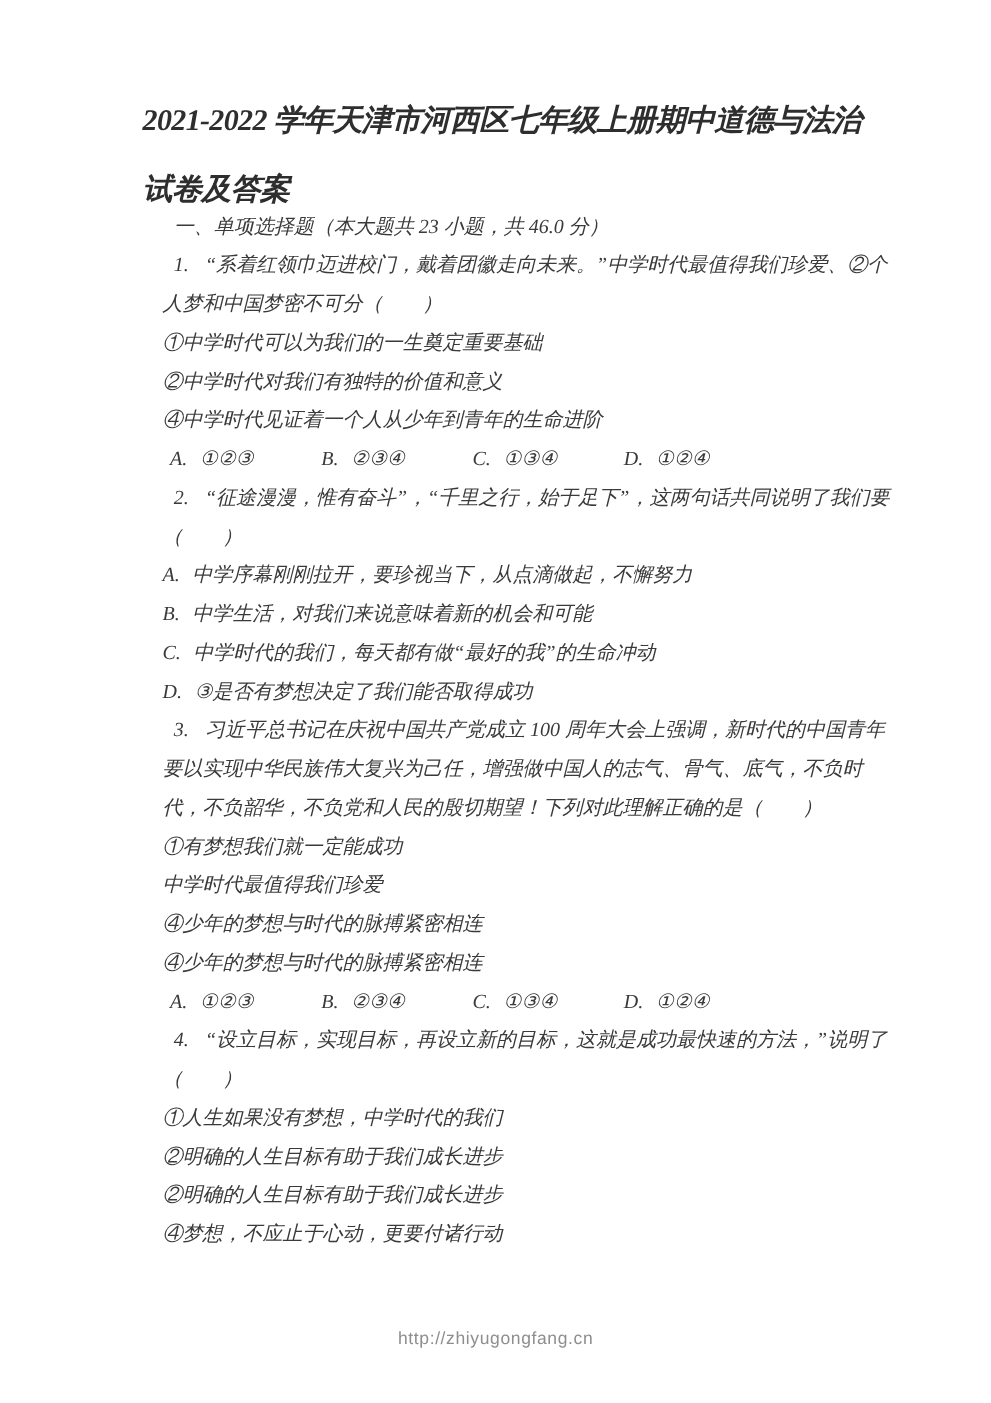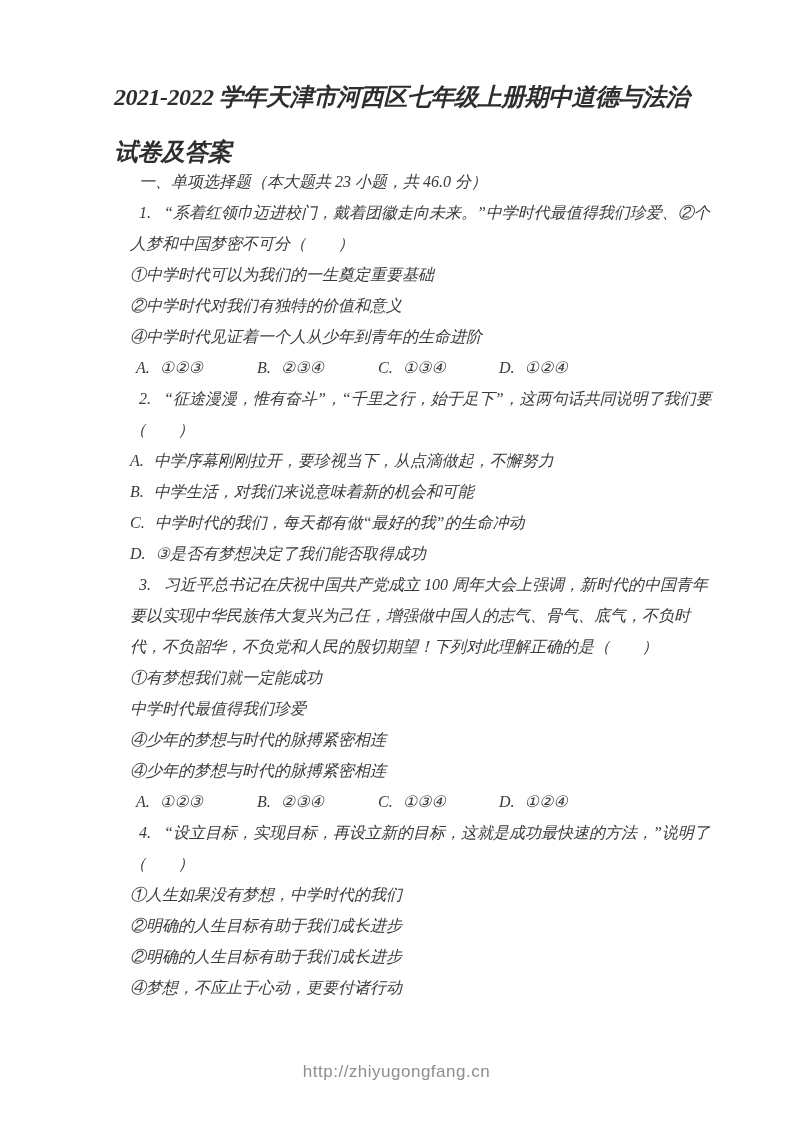--- a/index.html
+++ b/index.html
@@ -42,21 +42,21 @@
   .qnum { margin-right: 13px; }
   .choice-label { margin-right: 10px; }
   .choice-row { padding-left: 6px; }
   .choice-cell { display: inline-block; width: 121px; }
   .footer {
     position: absolute;
     left: 0; top: 1062px;
     width: 793px;
     text-align: center;
     font-family: "Liberation Sans", "DejaVu Sans", sans-serif;
-    font-size: 17px;
+    font-size: 14px;
     letter-spacing: 0.5px;
     color: #8e8e8e;
   }
 </style>
 </head>
 <body>
 
 <div class="page">
   <div class="doc">
 

